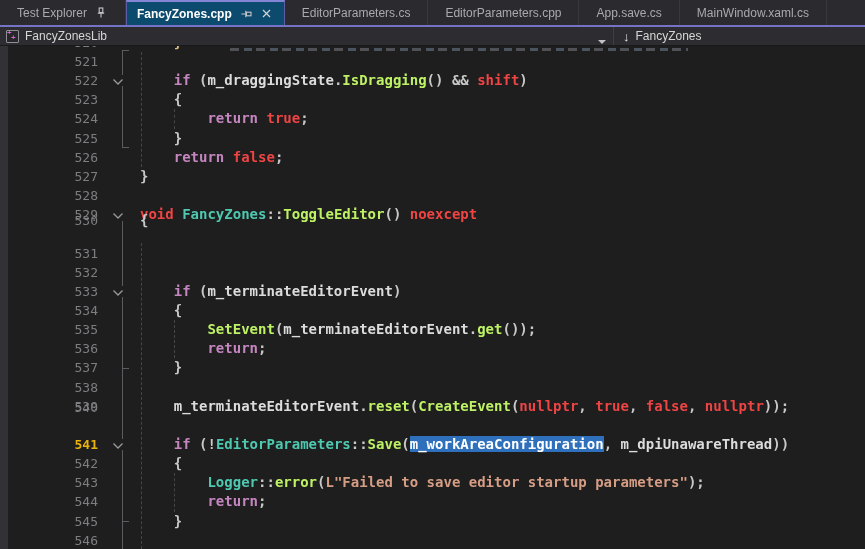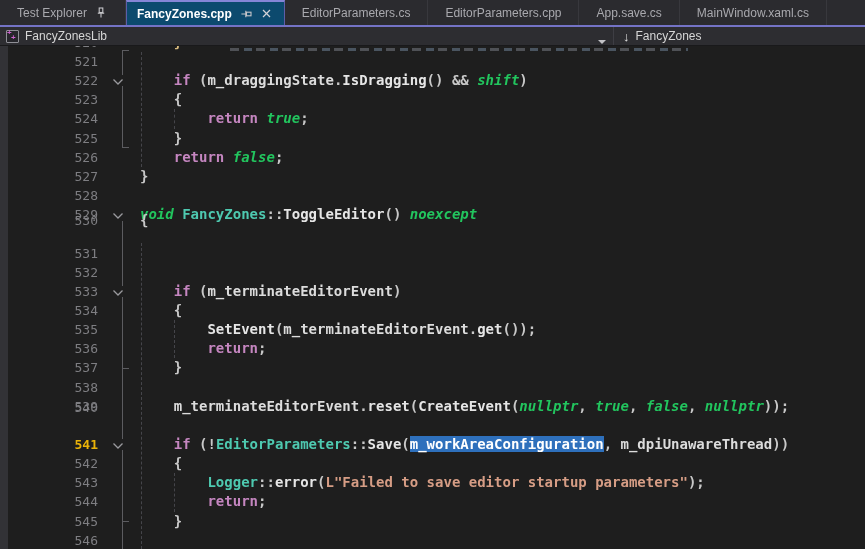--- a/index.html
+++ b/index.html
@@ -53,24 +53,24 @@
     position:absolute;left:0;top:0;width:98px;text-align:right;
     font:13px/19.15px "DejaVu Sans Mono",monospace;color:#7E7E82;
   }
   .num-active{color:#eab308;font-weight:bold;}
   .code{
     position:absolute;left:140px;top:0;white-space:pre;
     font:600 14px/19.15px "DejaVu Sans Mono",monospace;color:#C8C8C8;
   }
   .row.partial .num,.row.partial .code{top:-13px;}
   .tk-p{color:#C8C8C8;}
-  .tk-kw{color:#22c55e;font-style:italic;}
+  .tk-kw{color:#ef4444;}
   .tk-kwc{color:#C586C0;}
   .tk-ty{color:#4EC9B0;}
-  .tk-fn{color:#e5e5e5;}
+  .tk-fn{color:#bef264;}
   .tk-id{color:#DCDCDC;}
   .tk-str{color:#D69D85;}
   .tk-gold{color:#D7BA7D;}
   .tk-sel{background:#2E70BC;color:#FFFFFF;}
   .fold{position:absolute;left:112px;top:6px;width:16px;height:10px;display:flex;align-items:center;}
   
   .oline{position:absolute;left:122px;width:1px;background:#5C5C60;}
   .otick{position:absolute;left:122px;width:7px;height:1px;background:#5C5C60;}
   .iguide{position:absolute;width:0;border-left:1px dashed #45454A;}
   .smear{

